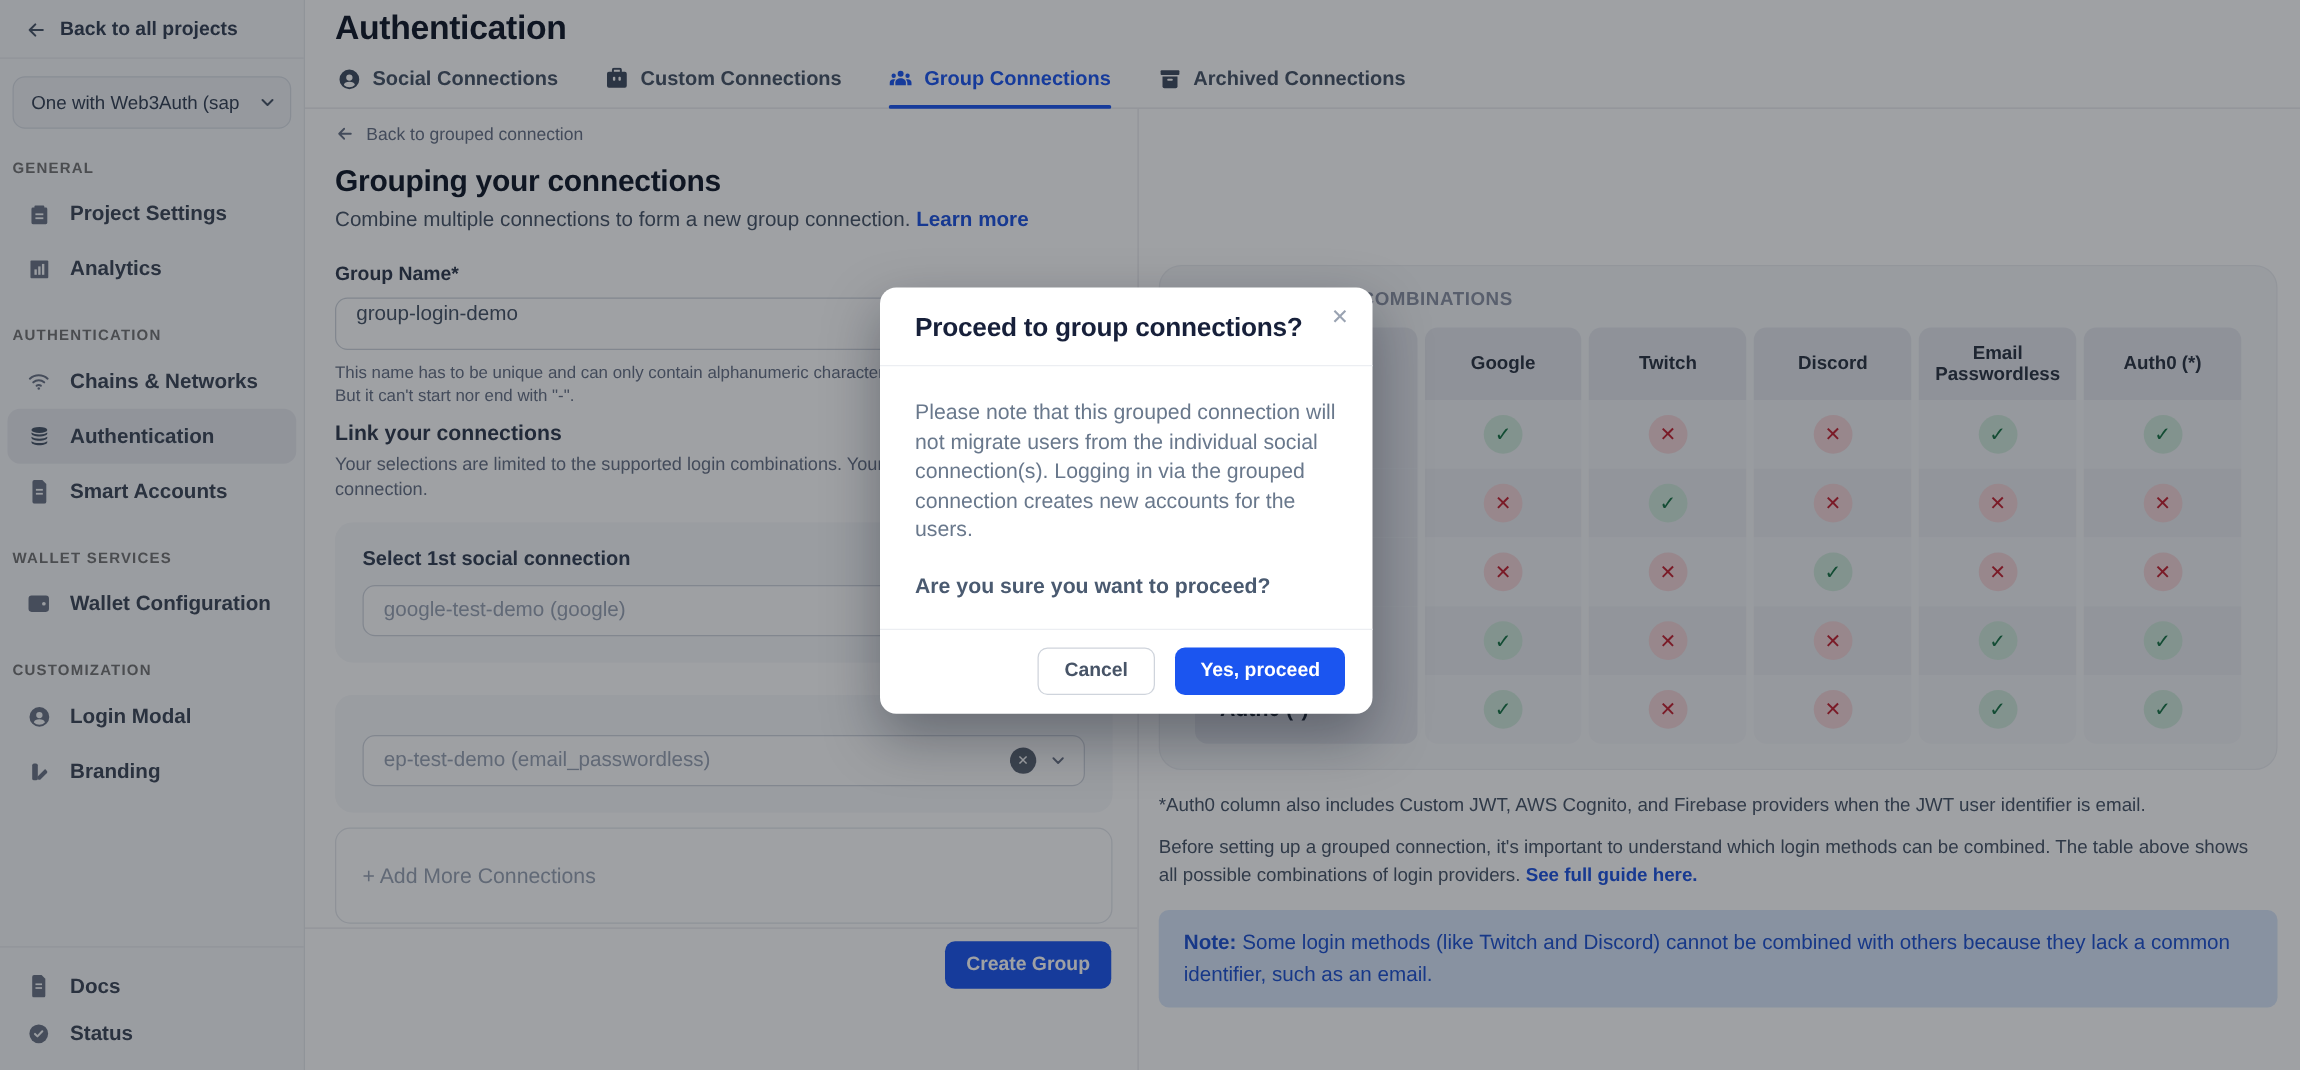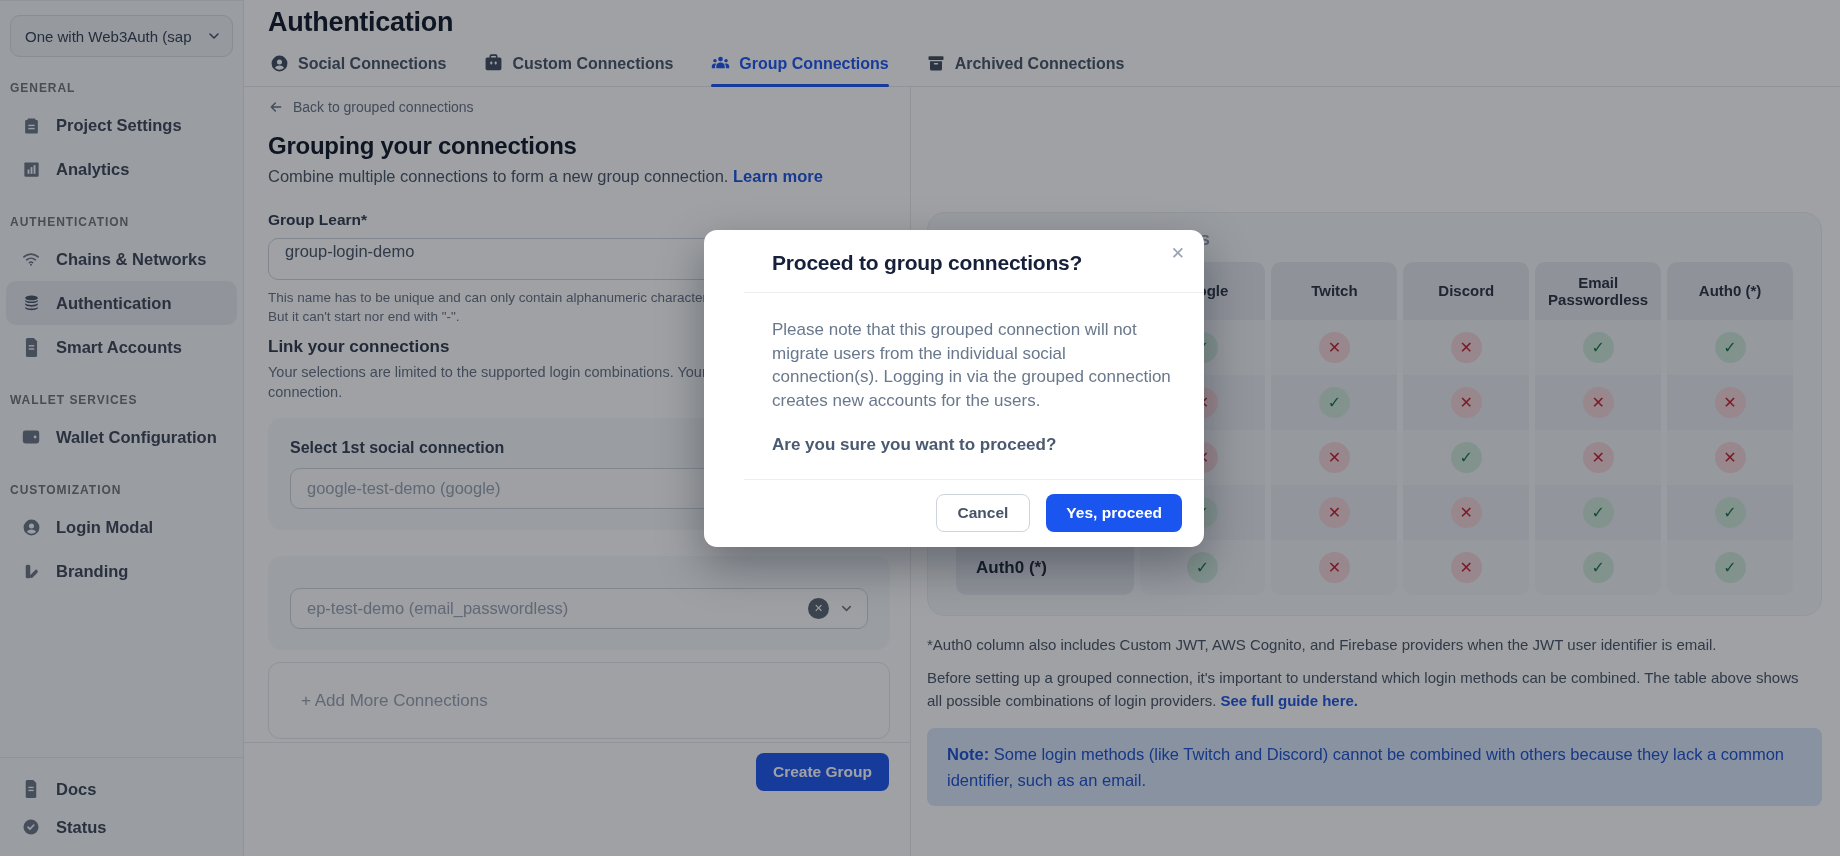--- a/index.html
+++ b/index.html
@@ -53,21 +53,21 @@
   .conn-card { margin-top:16px; width:622px; background:#f7f8fa; border-radius:14px; padding:21px 22px; }
   .conn-card + .conn-card { margin-top:26px; }
   .conn-card .c-label { font-size:16px; font-weight:700; color:#344054; }
   .select-box { margin-top:11px; height:41px; border:1px solid #cfd4dc; border-radius:10px; background:#fdfdfe;
     display:flex; align-items:center; padding:0 13px 0 16px; font-size:16.5px; color:#98a2b3; cursor:pointer; }
   .select-box .val { flex:1; }
   .clear-btn { width:21px; height:21px; border-radius:50%; background:#5b6472; color:#fff; display:flex;
     align-items:center; justify-content:center; font-size:11px; font-weight:700; cursor:pointer; margin-right:10px; }
   .chev { color:#6b7486; display:flex; }
   .addmore { margin-top:12px; width:622px; height:77px; border:1px solid #e4e7ec; border-radius:12px;
-    background:#fff; display:flex; align-items:center; padding:0 32px; font-size:17px; color:#98a2b3; cursor:pointer; }
+    background:#fff; display:flex; align-items:center; padding:0 21px; font-size:17px; color:#98a2b3; cursor:pointer; }
   .form-divider { margin:3px -21px 0 -24px; border-top:1px solid #e9eaee; }
   .form-footer { margin-top:10px; display:flex; justify-content:flex-end; }
   .btn-primary { background:#1b55f0; color:#fff; border:none; border-radius:8px; height:38px; padding:0 17px;
     font-size:15.5px; font-weight:600; font-family:inherit; cursor:pointer; }
   
   .combo-card { margin-top:125px; background:#f6f7f9; border:1px solid #ebedf1; border-radius:18px; padding:18px 22px 20px; }
   .combo-heading { font-size:15px; font-weight:700; letter-spacing:.03em; color:#8a92a3; }
   table.combo { margin-top:14px; width:100%; border-collapse:separate; border-spacing:6px 0; table-layout:fixed; }
   .combo th, .combo td { text-align:center; vertical-align:middle; }
   .combo th { background:#e4e7ed; height:58px; font-size:15px; font-weight:700; color:#2a3342; line-height:1.15;
@@ -82,38 +82,46 @@
     font-size:16px; font-weight:700; }
   .b-yes { background:#cfe8da; color:#177245; }
   .b-no  { background:#f3d4d8; color:#c22030; }
   .footnote1 { margin-top:20px; font-size:15px; color:#475467; }
   .footnote2 { margin-top:13px; font-size:15px; line-height:23px; color:#475467; max-width:880px; }
   .note-box { margin-top:16px; background:#d9e7fa; border-radius:8px; padding:13px 20px; font-size:16.5px;
     line-height:26px; color:#1d50d0; }
   .note-box b { font-weight:700; }
   
   .overlay { position:absolute; inset:0; background:rgba(15,19,28,.40); z-index:50; }
-  .modal { position:absolute; left:704px; top:230px; width:500px; background:#fff; border-radius:13px; z-index:60;
-    box-shadow:0 18px 45px rgba(10,15,30,.35);padding-left:40px; }
+  .modal { position:absolute; left:704px; top:230px; width:394px; background:#fff; border-radius:13px; z-index:60;
+    box-shadow:0 18px 45px rgba(10,15,30,.35); }
   .modal-header { position:relative; padding:21px 28px 17px; border-bottom:1px solid #eceef2; }
   .modal-title { font-size:21px; font-weight:800; color:#17203a; letter-spacing:-.01em; }
   .modal-close { position:absolute; top:15px; right:19px; font-size:17px; color:#9aa3b2; cursor:pointer; line-height:1; }
   .modal-body { padding:25px 28px 24px; border-bottom:1px solid #eceef2; }
   .modal-text { font-size:17px; line-height:23.5px; color:#69788c; }
   .modal-question { margin-top:23px; font-size:17px; font-weight:700; color:#4a5a70; }
   .modal-footer { padding:14px 22px 15px; display:flex; justify-content:flex-end; gap:16px; }
   .btn-outline { background:#fff; border:1px solid #cfd4dc; border-radius:8px; height:38px; padding:0 21px;
     font-size:15.5px; font-weight:600; color:#475467; font-family:inherit; cursor:pointer; }
   .modal .btn-primary { padding:0 20px; }
   svg { display:block; }
 </style>
 </head>
 <body>
 
 <div class="sidebar">
+  <div class="sb-back">
+    <span class="ico">
+      <svg width="18" height="18" viewBox="0 0 24 24" fill="none" stroke="#475467" stroke-width="2.2" stroke-linecap="round" stroke-linejoin="round">
+          <path d="M19 12H5M11 6l-6 6 6 6"></path>
+        </svg>
+    </span>
+    <span>Back to all projects</span>
+  </div>
   <div class="sb-divider"></div>
 
   <div class="sb-selector">
     <span class="val">One with Web3Auth (sap</span>
     <span class="chev">
       <svg width="16" height="16" viewBox="0 0 24 24" fill="none" stroke="#475467" stroke-width="2.4" stroke-linecap="round" stroke-linejoin="round">
           <path d="M6 9l6 6 6-6"></path>
         </svg>
     </span>
   </div>
@@ -277,29 +285,29 @@
 
   <div class="content">
 
     <div class="form-col">
       <div class="back-link">
         <span class="ico">
           <svg width="16" height="16" viewBox="0 0 24 24" fill="none" stroke="#667085" stroke-width="2.2" stroke-linecap="round" stroke-linejoin="round">
               <path d="M19 12H5M11 6l-6 6 6 6"></path>
             </svg>
         </span>
-        <span>Back to grouped connections</span>
+        <span>Back to grouped connection</span>
       </div>
       <div class="h2">Grouping your connections</div>
       <div class="sub">
         <span>Combine multiple connections to form a new group connection.</span>
         <a class="lnk">Learn more</a>
       </div>
 
-      <div class="field-label">Group Learn*</div>
+      <div class="field-label">Group Name*</div>
       <div class="text-input">
         <span>group-login-demo</span>
       </div>
       <div class="helper">
         <div>This name has to be unique and can only contain alphanumeric characters, low</div>
         <div>But it can't start nor end with "-".</div>
       </div>
 
       <div class="link-head">Link your connections</div>
       <div class="link-desc">

